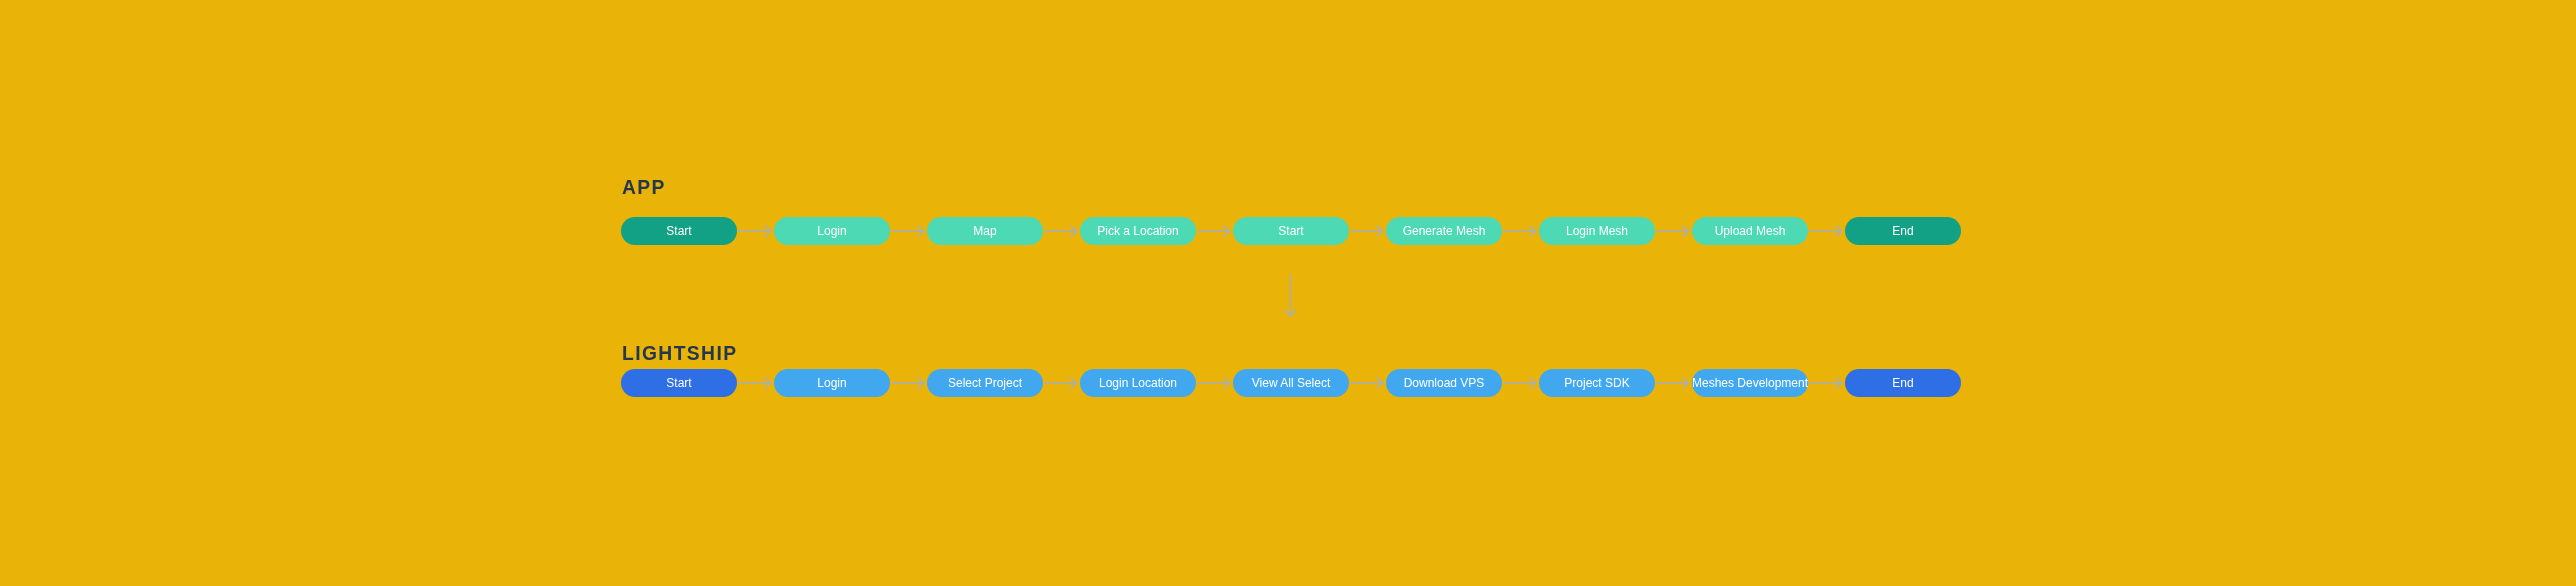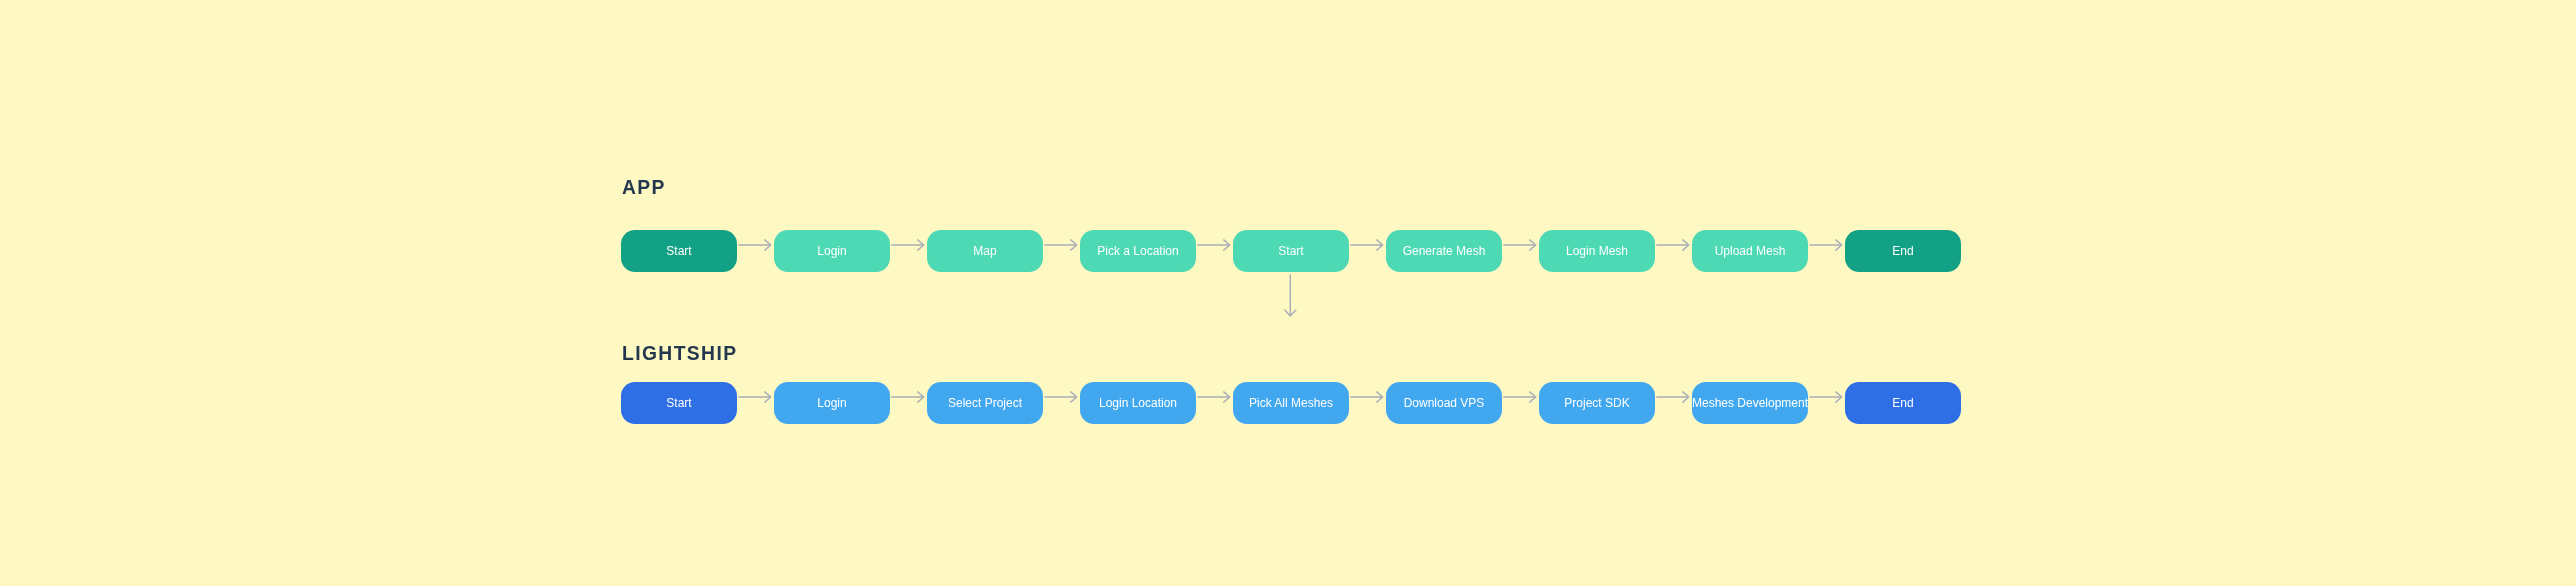--- a/index.html
+++ b/index.html
@@ -2,21 +2,21 @@
 <html style="font-size:14.7px"><head>
 <meta charset="utf-8">
 <style>
   html, body { margin: 0; padding: 0; }
   body { font-family: "Liberation Sans", "DejaVu Sans", sans-serif; }
 
   .canvas {
     position: relative;
     width: 2576px;
     height: 587px;
-    background: #fef9c3;
+    background: #eab308;
     overflow: hidden;
   }
 
   .flow-title {
     position: absolute;
     left: 622px;
     font-size: 19.3px;
     font-weight: 700;
     letter-spacing: 1.4px;
     color: #24374E;
@@ -30,31 +30,30 @@
     position: absolute;
     left: 621px;
     display: flex;
     align-items: center;
   }
   .flow-row.app       { top: 217px; }
   .flow-row.lightship { top: 369px; }
 
   .node {
     width: 116px;
-    height: 42px;
+    height: 28px;
     border-radius: 14px;
     display: flex;
     align-items: center;
     justify-content: center;
     color: #FFFFFF;
     font-size: 12px;
     font-weight: 500;
     white-space: nowrap;
     flex: 0 0 auto;
-    margin-top: 13px;
   }
   .node.app-terminal { background: #13A185; }
   .node.app-step     { background: #4ED9B5; }
   .node.ls-terminal  { background: #2F6FE5; }
   .node.ls-step      { background: #41A8F0; }
 
   .connector {
     width: 37px;
     height: 28px;
     flex: 0 0 auto;
@@ -181,21 +180,21 @@
       </div>
     <div class="node ls-step">
         <span>Login Location</span>
       </div>
     <div class="connector">
         <svg width="37" height="28" viewBox="0 0 40 30">
           <path d="M2 15 H36 M30 9.5 L36.5 15 L30 20.5" fill="none" stroke="#A9AFB8" stroke-width="1.6" stroke-linecap="round" stroke-linejoin="round"></path>
         </svg>
       </div>
     <div class="node ls-step">
-        <span>Pick All Meshes</span>
+        <span>View All Select</span>
       </div>
     <div class="connector">
         <svg width="37" height="28" viewBox="0 0 40 30">
           <path d="M2 15 H36 M30 9.5 L36.5 15 L30 20.5" fill="none" stroke="#A9AFB8" stroke-width="1.6" stroke-linecap="round" stroke-linejoin="round"></path>
         </svg>
       </div>
     <div class="node ls-step">
         <span>Download VPS</span>
       </div>
     <div class="connector">

